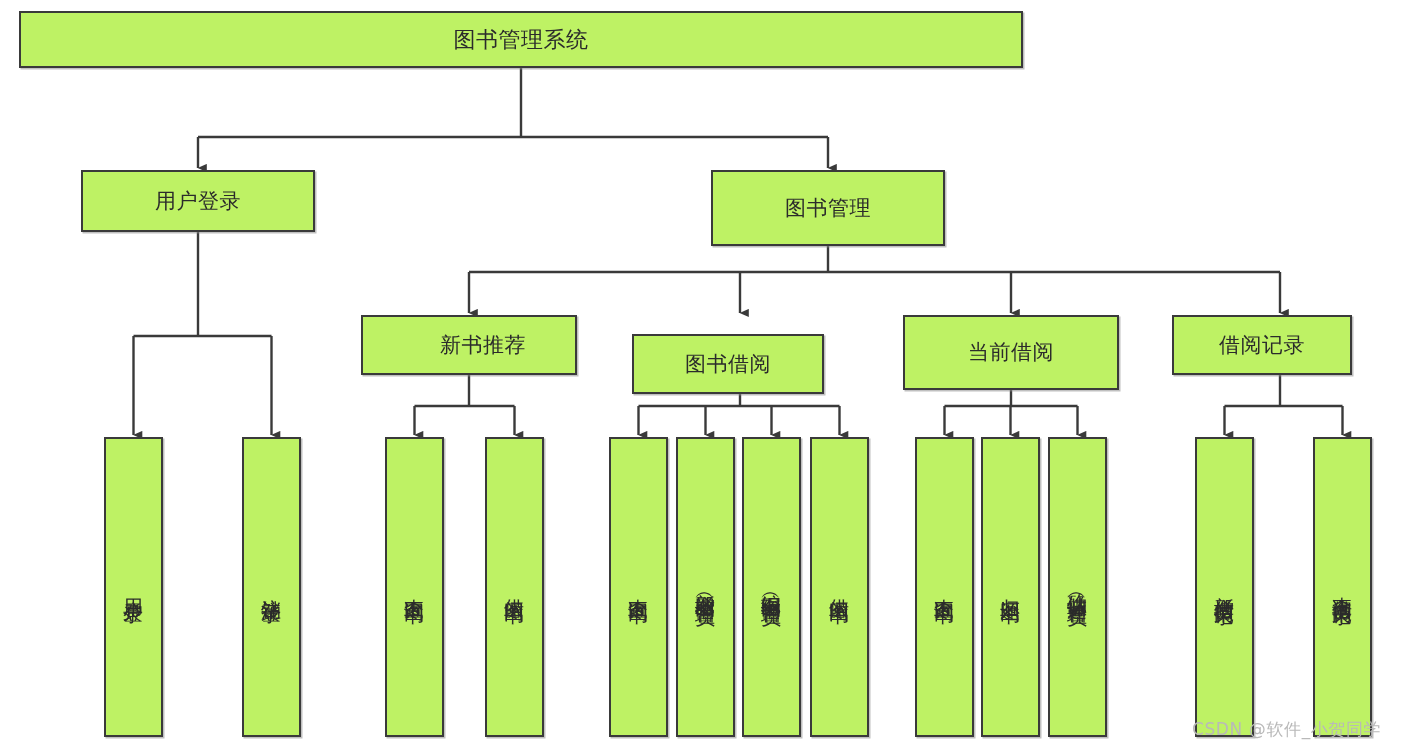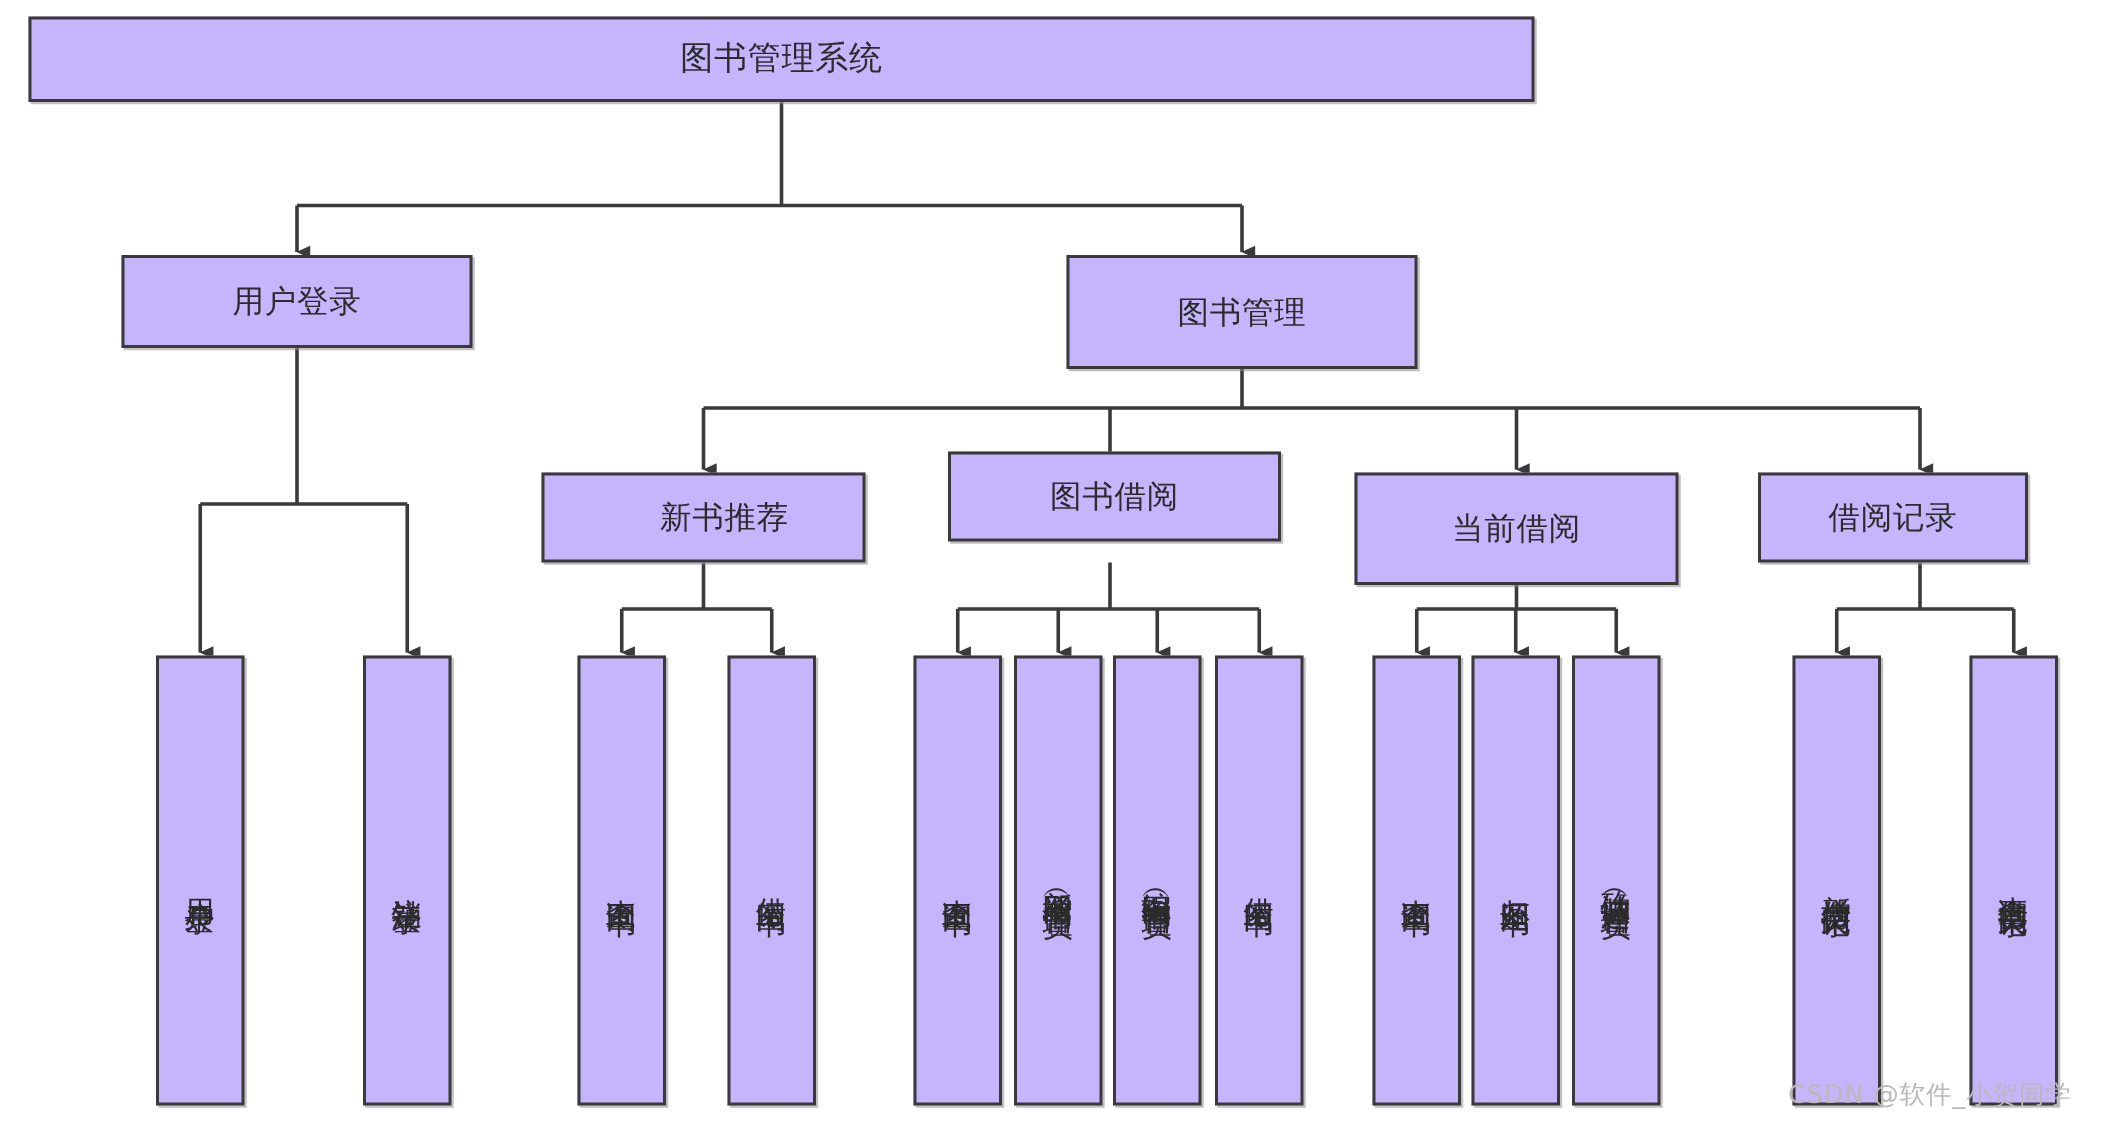--- a/index.html
+++ b/index.html
@@ -21,21 +21,21 @@
     position: absolute;
     left: 0;
     top: 0;
     width: 1405px;
     height: 747px;
     pointer-events: none;
   }
   .node {
     position: absolute;
     box-sizing: border-box;
-    background: #c4b5fd;
+    background: #bef264;
     border: 2px solid #3a3a3a;
     display: flex;
     align-items: center;
     justify-content: center;
     box-shadow: 1.5px 1.5px 0 rgba(140,140,140,0.55);
   }
   .node .label {
     color: #2b2b2b;
     font-size: 21px;
     line-height: 1.18;
@@ -113,21 +113,21 @@
       </div>
       <div class="node" style="left: 81px; top: 170px; width: 234px; height: 62px;">
         <span class="label">用户登录</span>
       </div>
       <div class="node" style="left: 711px; top: 170px; width: 234px; height: 76px;">
         <span class="label">图书管理</span>
       </div>
       <div class="node" style="left: 361px; top: 315px; width: 216px; height: 60px; padding-left: 28px;">
         <span class="label">新书推荐</span>
       </div>
-      <div class="node" style="left: 632px; top: 301px; width: 222px; height: 60px;">
+      <div class="node" style="left: 632px; top: 334px; width: 192px; height: 60px;">
         <span class="label">图书借阅</span>
       </div>
       <div class="node" style="left: 903px; top: 315px; width: 216px; height: 75px;">
         <span class="label">当前借阅</span>
       </div>
       <div class="node" style="left: 1172px; top: 315px; width: 180px; height: 60px;">
         <span class="label">借阅记录</span>
       </div>
       <div class="node vertical" style="left: 104px; top: 437px; width: 59px; height: 300px;">
         <span class="label">用户登录</span>

